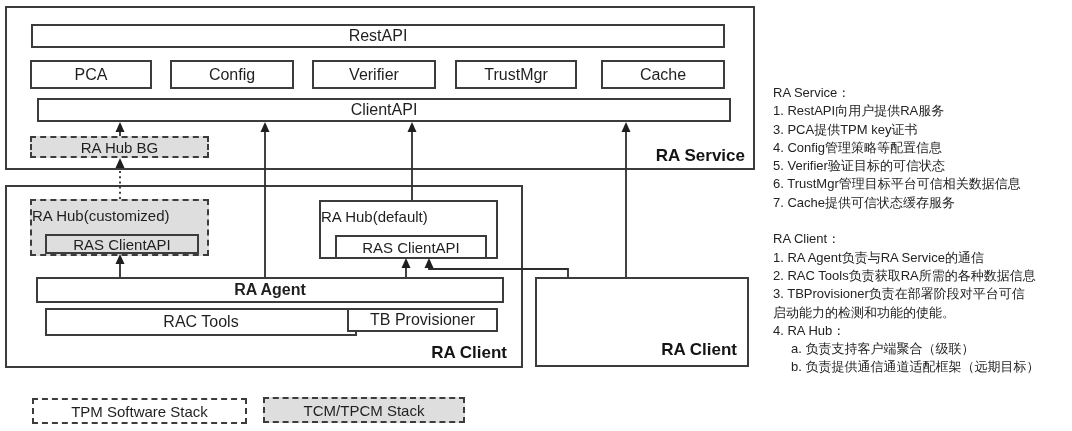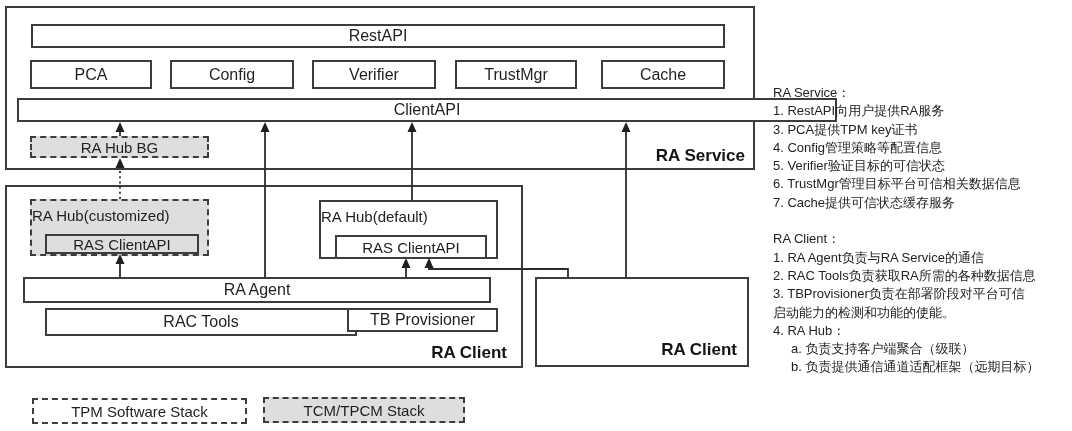--- a/index.html
+++ b/index.html
@@ -59,21 +59,21 @@
   <div class="box" style="left:312px; top:60px; width:124px; height:29px;align-items:center;">
     <span>Verifier</span>
   </div>
   <div class="box" style="left:455px; top:60px; width:122px; height:29px;text-align:center;">
     <span>TrustMgr</span>
   </div>
   <div class="box" style="left:601px; top:60px; width:124px; height:29px;">
     <span>Cache</span>
   </div>
 
-  <div class="box" style="left:17px; top:98px; width:820px; height:24px;">
+  <div class="box" style="left:37px; top:98px; width:694px; height:24px;">
     <span>ClientAPI</span>
   </div>
 
   <div class="box dashed gray" style="left:30px; top:136px; width:179px; height:22px; font-size:15px;">
     <span>RA Hub BG</span>
   </div>
 
   <div class="bold-label" style="left:580px; top:147px; width:165px;">RA Service</div>
 
   <div class="box outer" style="left:5px; top:185px; width:518px; height:183px;"></div>
@@ -85,21 +85,21 @@
     </div>
   </div>
 
   <div class="box hub" style="left:319px; top:200px; width:179px; height:59px;">
     <div class="hub-title">RA Hub(default)</div>
     <div class="hub-inner" style="left:14px; top:33px; width:152px; height:24px;">
       <span>RAS ClientAPI</span>
     </div>
   </div>
 
-  <div class="box" style="left:23px; top:277px; width:468px; height:26px;">
+  <div class="box" style="left:36px; top:277px; width:468px; height:26px;font-weight:bold;">
     <span>RA Agent</span>
   </div>
 
   <div class="box" style="left:45px; top:308px; width:312px; height:28px;">
     <span>RAC Tools</span>
   </div>
   <div class="box" style="left:347px; top:308px; width:151px; height:24px;">
     <span>TB Provisioner</span>
   </div>
 

